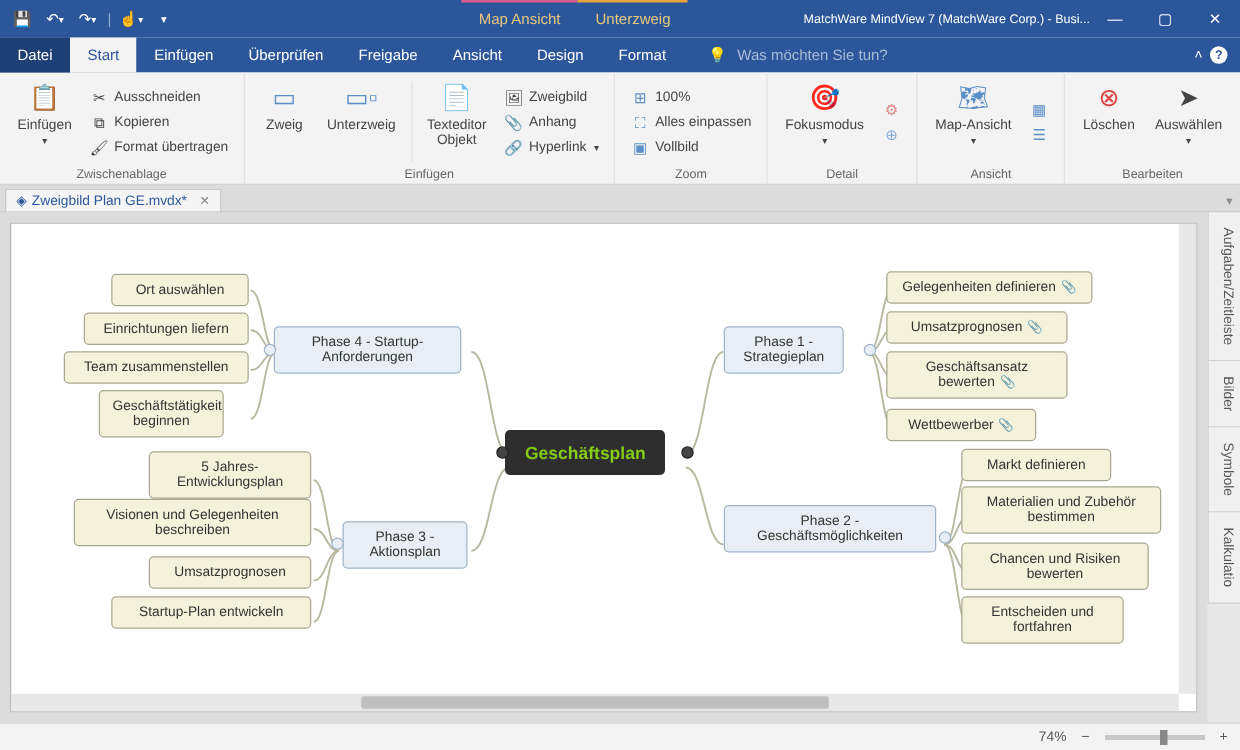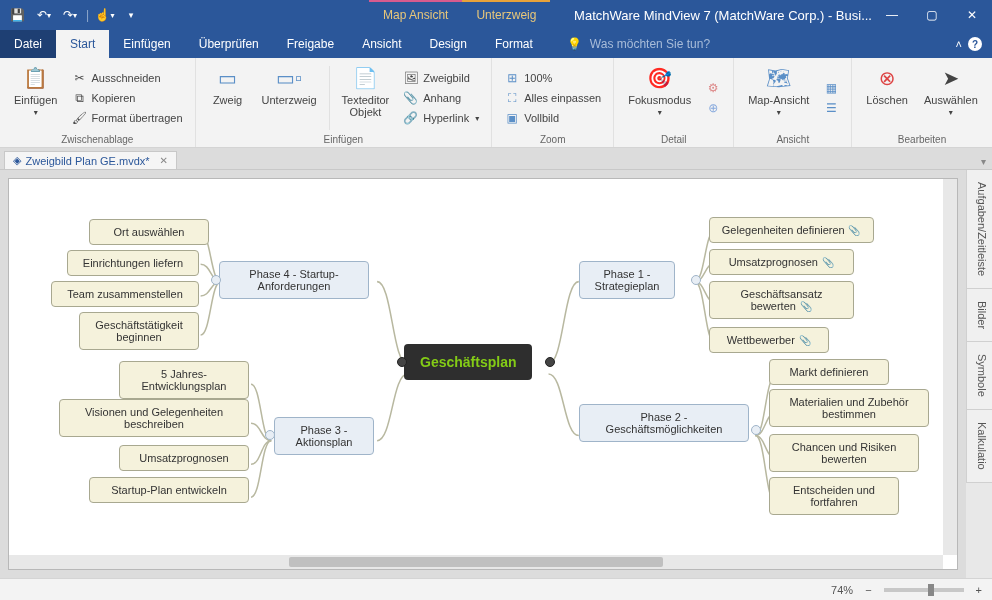--- a/index.html
+++ b/index.html
@@ -7,21 +7,21 @@
 
 
 .titlebar { background: #2b579a; height: 30px; display: flex; align-items: center; color: #fff; font-size: 12px; }
 .qat { display: flex; align-items: center; gap: 2px; padding-left: 6px; }
 .qat-btn { width: 24px; height: 24px; display: flex; align-items: center; justify-content: center; color: #fff; cursor: default; }
 .qat-sep { color: #8ea8cc; margin: 0 2px; }
 .titlebar-tabs { display: flex; margin-left: auto; margin-right: auto; position: absolute; left: 50%; transform: translateX(-70%); top: 0; }
 .titlebar-tab { padding: 6px 14px; font-size: 12px; color: #e8c77a; border-bottom: 2px solid transparent; }
 .titlebar-tab.map { border-top: 2px solid #d85b8e; }
 .titlebar-tab.uz { border-top: 2px solid #e8a23a; }
-.title-text { position: absolute; right: 120px; color: #fff; font-size: 13px; white-space: nowrap; }
+.title-text { position: absolute; right: 120px; color: #fff; font-size: 10px; white-space: nowrap; }
 .win-controls { margin-left: auto; display: flex; }
 .win-btn { width: 40px; height: 30px; display: flex; align-items: center; justify-content: center; color: #fff; font-size: 12px; }
 
 
 .menubar { background: #2b579a; height: 28px; display: flex; align-items: stretch; }
 .menu-item { padding: 0 14px; color: #fff; font-size: 12px; display: flex; align-items: center; }
 .menu-item.file { background: #1e3f73; }
 .menu-item.active { background: #f3f3f3; color: #2b579a; }
 .menu-item.design, .menu-item.format { color: #fff; }
 .tell-me { margin-left: 20px; color: #a8bcd9; font-size: 12px; display: flex; align-items: center; gap: 8px; }
@@ -285,24 +285,24 @@
 
       <path d="M 740 250 C 750 250 750 192 760 192"></path>
       <path d="M 740 250 C 750 250 750 228 760 228"></path>
       <path d="M 740 250 C 750 250 750 272 760 272"></path>
       <path d="M 740 250 C 750 250 750 315 760 315"></path>
     </svg>
 
     <div class="node root" style="left:395px;top:165px">Geschäftsplan</div>
 
     <div class="node phase" style="left:210px;top:82px;width:150px">Phase 4 - Startup-Anforderungen</div>
-    <div class="node" style="left:80px;top:40px;width:120px">Ort auswählen</div>
+    <div class="node" style="left:80px;top:40px;width:110px">Ort auswählen</div>
     <div class="node" style="left:58px;top:71px;width:132px">Einrichtungen liefern</div>
     <div class="node" style="left:42px;top:102px;width:148px">Team zusammenstellen</div>
-    <div class="node" style="left:70px;top:133px;width:120px">Geschäftstätigkeit beginnen</div>
+    <div class="node" style="left:70px;top:133px;width:100px">Geschäftstätigkeit beginnen</div>
 
     <div class="node phase" style="left:265px;top:238px;width:100px">Phase 3 - Aktionsplan</div>
     <div class="node" style="left:110px;top:182px;width:130px">5 Jahres-Entwicklungsplan</div>
     <div class="node" style="left:50px;top:220px;width:190px">Visionen und Gelegenheiten beschreiben</div>
     <div class="node" style="left:110px;top:266px;width:130px">Umsatzprognosen</div>
     <div class="node" style="left:80px;top:298px;width:160px">Startup-Plan entwickeln</div>
 
     <div class="node phase" style="left:570px;top:82px;width:96px">Phase 1 - Strategieplan</div>
     <div class="node" style="left:700px;top:38px;width:165px"><span>Gelegenheiten definieren</span><span class="attach">📎</span></div>
     <div class="node" style="left:700px;top:70px;width:145px"><span>Umsatzprognosen</span><span class="attach">📎</span></div>

